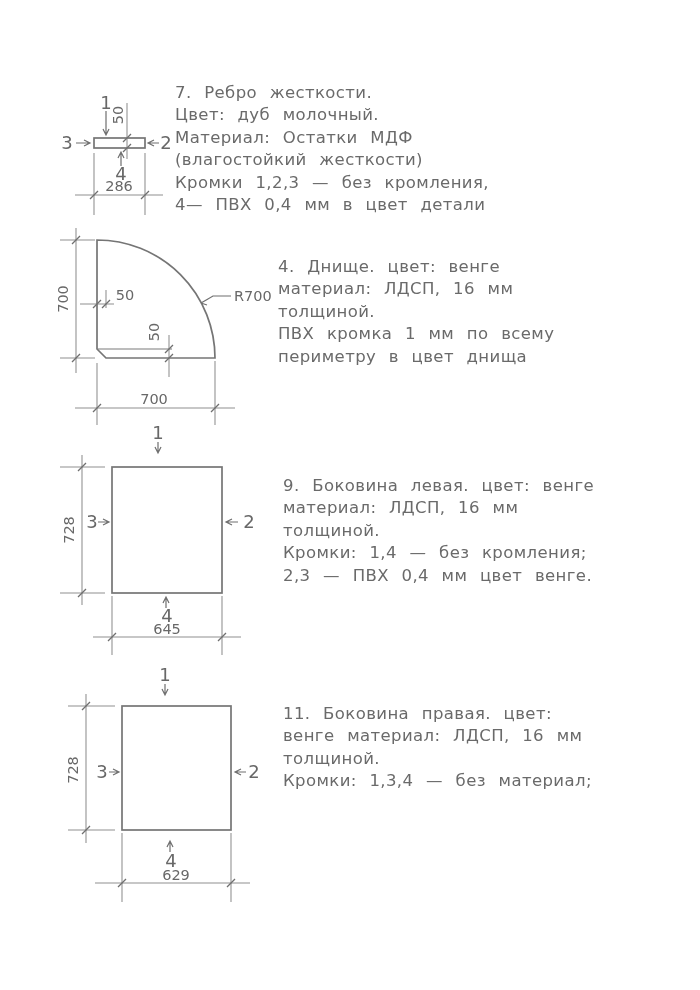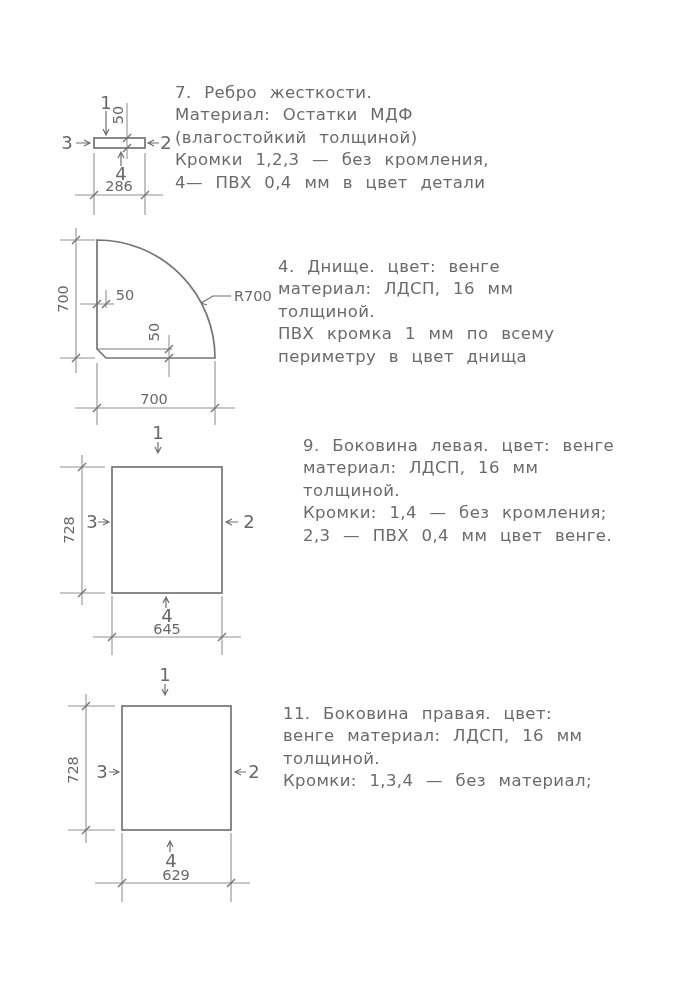--- a/index.html
+++ b/index.html
@@ -19,22 +19,23 @@
   .mid{stroke:#7a7a7a;stroke-width:1.2;fill:none;}
   .thin{stroke:#8f8f8f;stroke-width:1.05;fill:none;}
   .tick{stroke:#6f6f6f;stroke-width:1.3;fill:none;}
   .arrow{stroke:#6f6f6f;stroke-width:1.2;fill:none;}
 </style>
 </head>
 <body>
 
 <div class="txt" style="left:175px;top:82px;">
   <div>7. Ребро жесткости.</div>
+  <div>Цвет: дуб молочный.</div>
   <div>Материал: Остатки МДФ</div>
-  <div>(влагостойкий толщиной)</div>
+  <div>(влагостойкий жесткости)</div>
   <div>Кромки 1,2,3 — без кромления,</div>
   <div>4— ПВХ 0,4 мм в цвет детали</div>
 </div>
 
 <svg class="drawing" style="left:45px;top:95px;" width="150" height="125" viewBox="0 0 150 125">
 
   <rect x="49" y="43" width="51" height="10" class="thick"></rect>
 
   <path class="arrow" d="M61 16 V40 M58 34 L61 40 L64 34"></path>
   <text class="edge" x="61" y="14" text-anchor="middle">1</text>
@@ -84,21 +85,21 @@
   <text class="dim" x="70" y="75" text-anchor="middle">50</text>
 
   <path class="thin" d="M114 110 V152"></path>
   <path class="tick" d="M110 128 L118 120 M110 137 L118 129"></path>
   <text class="dim" transform="translate(104,107) rotate(-90)" text-anchor="middle">50</text>
 
   <path class="arrow" d="M146 78 L158 71 H176 M146 78 L153 74 M146 78 L152 80"></path>
   <text class="dim" x="179" y="76">R700</text>
 </svg>
 
-<div class="txt" style="left:283px;top:435px;margin-left:20px;">
+<div class="txt" style="left:283px;top:475px;">
   <div>9. Боковина левая. цвет: венге</div>
   <div>материал: ЛДСП, 16 мм</div>
   <div>толщиной.</div>
   <div>Кромки: 1,4 — без кромления;</div>
   <div>2,3 — ПВХ 0,4 мм цвет венге.</div>
 </div>
 
 <svg class="drawing" style="left:55px;top:425px;" width="245" height="235" viewBox="0 0 245 235">
 
   <text class="edge" x="103" y="14" text-anchor="middle">1</text>

